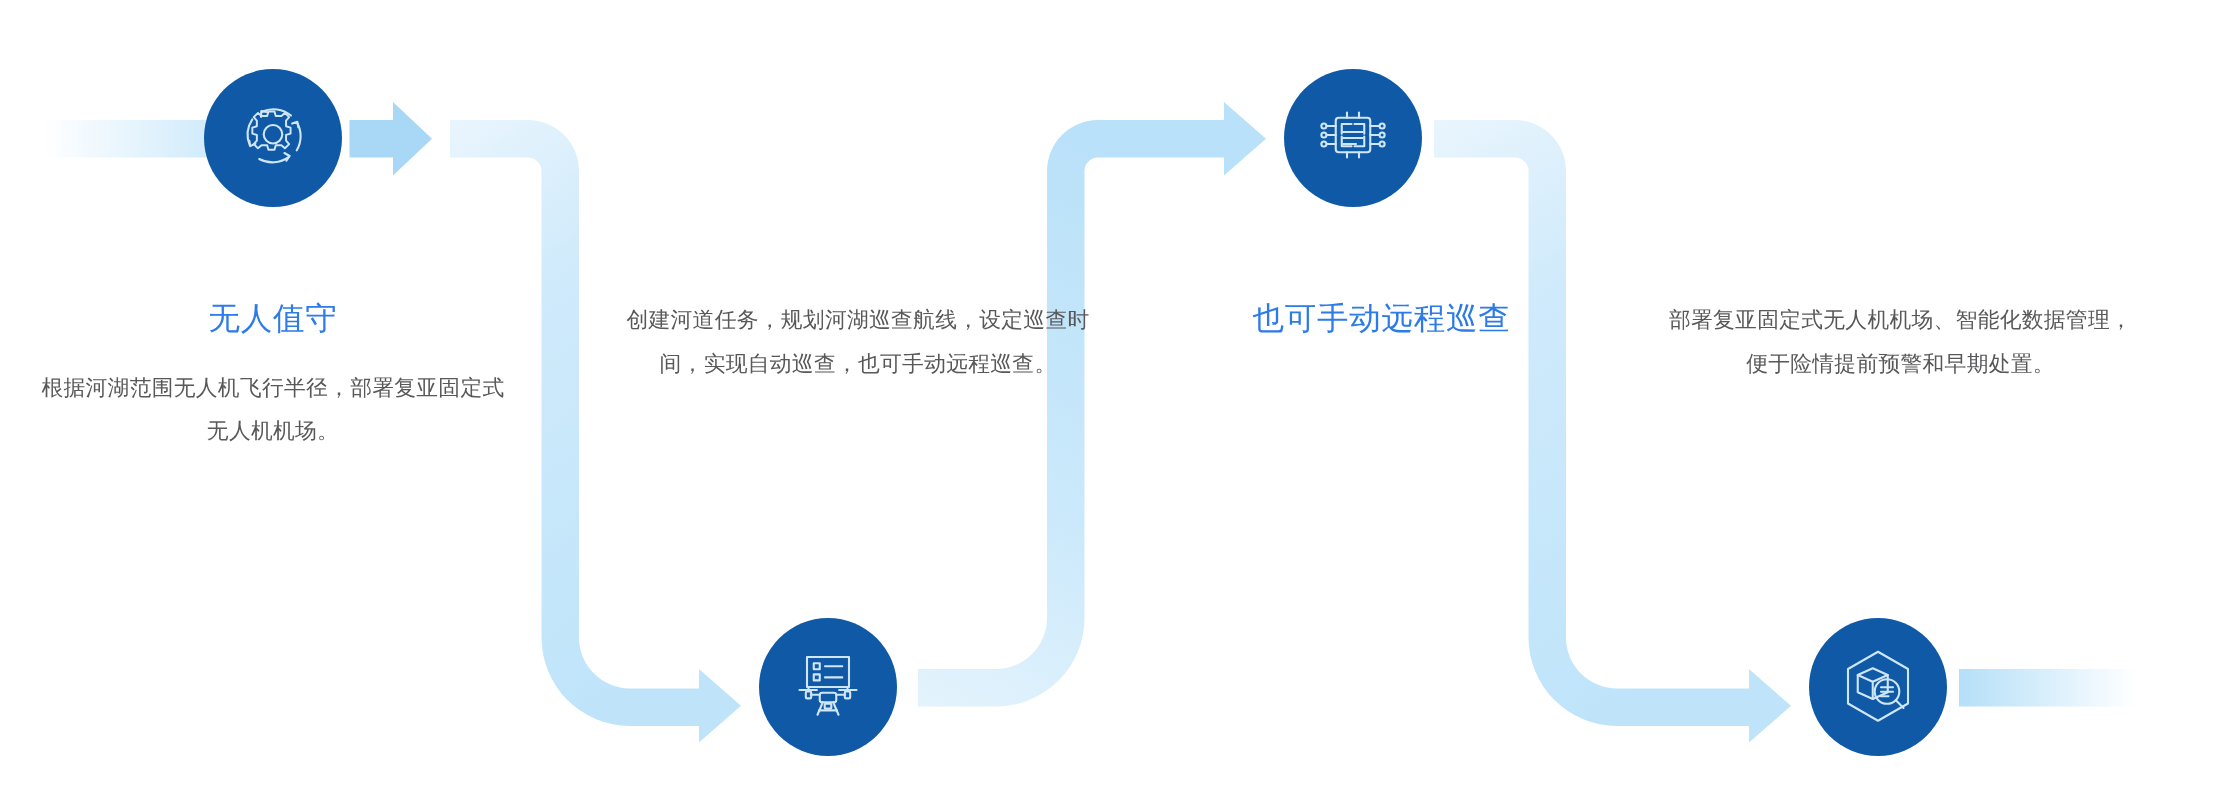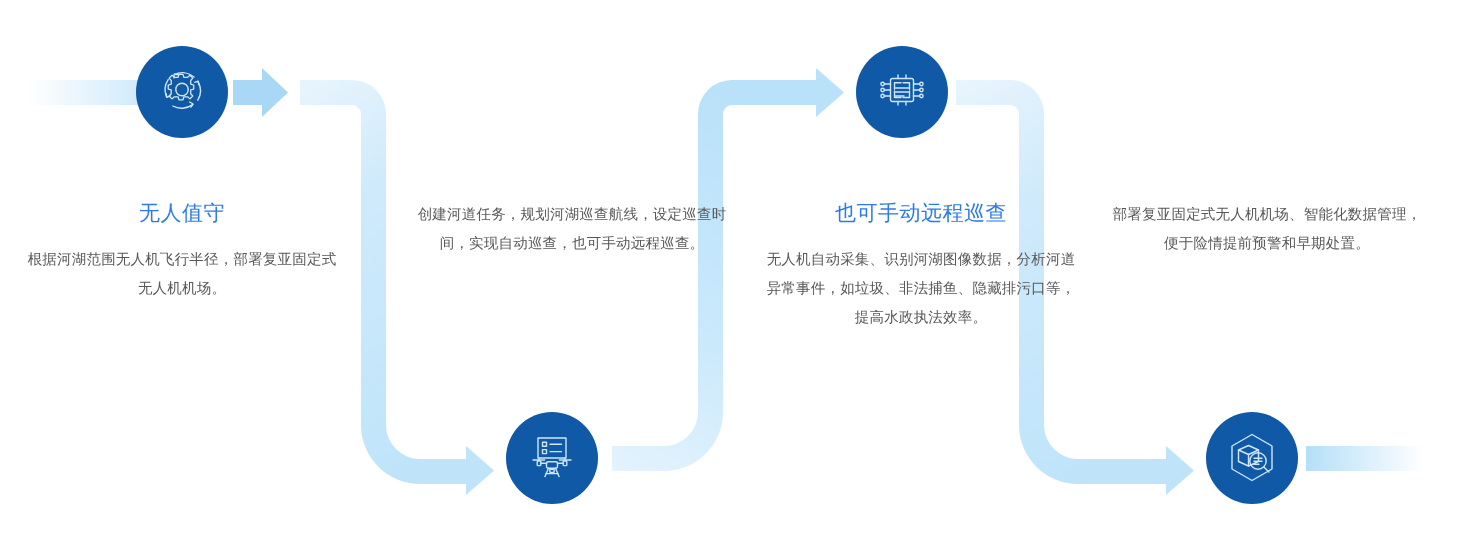--- a/index.html
+++ b/index.html
@@ -281,20 +281,19 @@
     <h3 class="step-title">无人值守</h3>
     <p class="step-body">根据河湖范围无人机飞行半径，部署复亚固定式无人机机场。</p>
   </div>
 
   <div class="step-text" id="text-2">
     <p class="step-body">创建河道任务，规划河湖巡查航线，设定巡查时间，实现自动巡查，也可手动远程巡查。</p>
   </div>
 
   <div class="step-text" id="text-3">
     <h3 class="step-title">也可手动远程巡查</h3>
-    <p class="step-body">无人机自动采集、识别河湖图像数据，分析河道异常事件，如垃圾、非法捕鱼、隐藏排污口等，提高水政执法效率。</p>
   </div>
 
   <div class="step-text" id="text-4">
     <p class="step-body">部署复亚固定式无人机机场、智能化数据管理，便于险情提前预警和早期处置。</p>
   </div>
 
 </div>
 
 </body></html>

